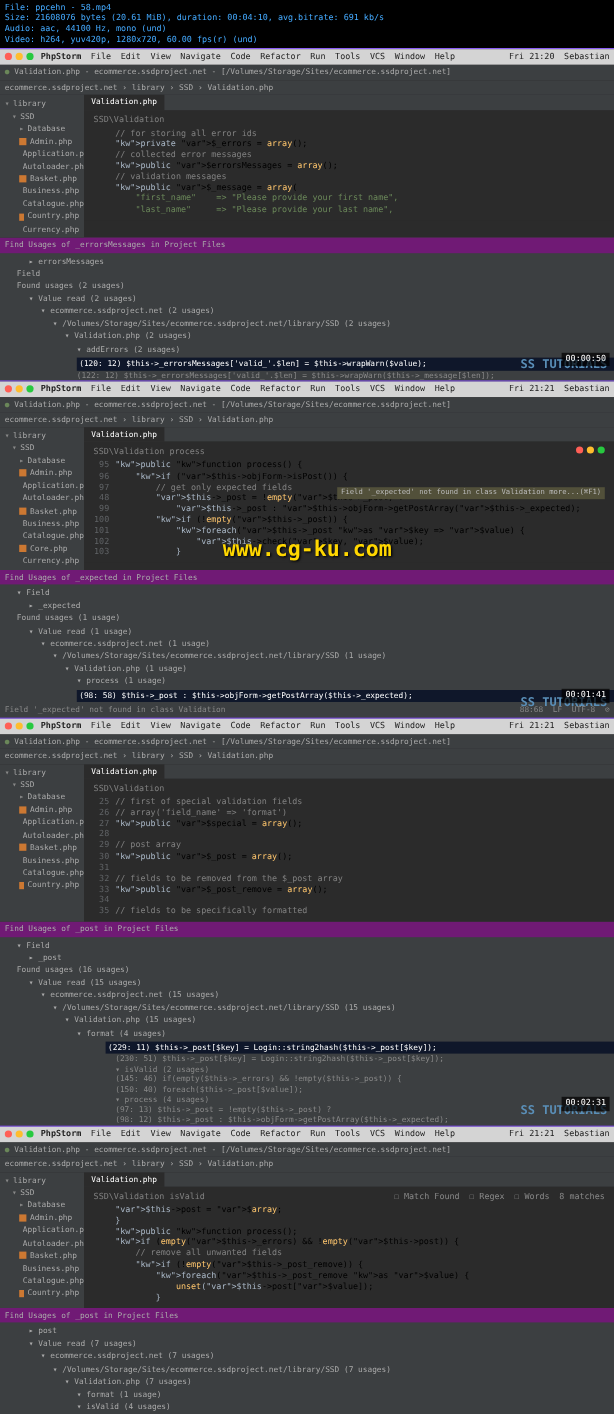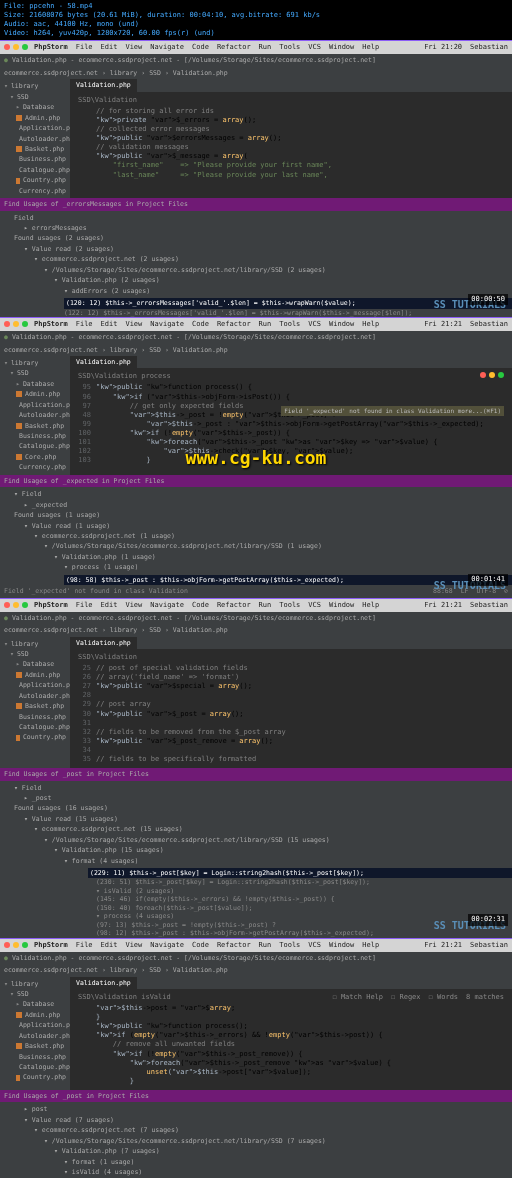--- a/index.html
+++ b/index.html
@@ -172,22 +172,22 @@
               <span class="gutter"></span>
               <span class="code"><span class="str">    "last_name"     =&gt; "Please provide your last name",</span></span>
             </div>
           </div>
       </div>
     </div>
   </div>
   <div class="usages">
     <div class="usages-head">Find Usages of _errorsMessages in Project Files</div>
     <div class="tree" id="tree1">
+        <div class="node indent1">▸ errorsMessages</div>
         <div class="node indent0">Field</div>
-        <div class="node indent1">▸ errorsMessages</div>
         <div class="node indent0">Found usages (2 usages)</div>
         <div class="node indent1">▾ Value read (2 usages)</div>
         <div class="node indent2">▾ ecommerce.ssdproject.net (2 usages)</div>
         <div class="node indent3">▾ /Volumes/Storage/Sites/ecommerce.ssdproject.net/library/SSD (2 usages)</div>
         <div class="node indent4">▾ Validation.php (2 usages)</div>
         <div class="node indent5">▾ addErrors (2 usages)</div>
       </div>
     <div class="hl" style="margin-left:64px">(120: 12) $this-&gt;_errorsMessages['valid_'.$len] = $this-&gt;wrapWarn($value);</div>
     <div style="margin-left:64px;color:#888">(122: 12) $this-&gt;_errorsMessages['valid_'.$len] = $this-&gt;wrapWarn($this-&gt;_message[$len]);</div>
   </div>
@@ -423,21 +423,21 @@
     </div>
     <div style="flex:1">
       <div class="tabs">
           <div class="tab active">Validation.php</div>
         </div>
       <div class="editor">
         <div style="color:#808080;padding-bottom:2px">SSD\Validation</div>
         <div id="code3">
             <div class="ln">
               <span class="gutter">25</span>
-              <span class="code"><span class="com">// post of special validation fields</span></span>
+              <span class="code"><span class="com">// first of special validation fields</span></span>
             </div>
             <div class="ln">
               <span class="gutter">26</span>
               <span class="code"><span class="com">// array('field_name' =&gt; 'format')</span></span>
             </div>
             <div class="ln">
               <span class="gutter">27</span>
               <span class="code"><span class="txt"><span class="&lt;span">"kw"</span>&gt;public</span> <span class="&lt;span">"var"</span>&gt;$special = <span class="fn">array</span>();</span>
             </div>
             <div class="ln">
@@ -575,21 +575,21 @@
         </div>
     </div>
     <div style="flex:1">
       <div class="tabs">
           <div class="tab active">Validation.php</div>
         </div>
       <div class="editor">
         <div style="color:#808080;padding-bottom:2px;display:flex;gap:8px">
           <span>SSD\Validation isValid</span>
           <span style="flex:1"></span>
-          <span style="color:#888">☐ <span>Match Help</span></span>
+          <span style="color:#888">☐ <span>Match Found</span></span>
           <span style="color:#888">☐ <span>Regex</span></span>
           <span style="color:#888">☐ <span>Words</span></span>
           <span style="color:#888">8 matches</span>
         </div>
         <div id="code4">
             <div class="ln">
               <span class="gutter"></span>
               <span class="code"><span class="txt"><span class="&lt;span">"var"</span>&gt;$this</span>-&gt;post = <span class="&lt;span">"var"</span>&gt;$<span class="fn">array</span>;</span>
             </div>
             <div class="ln">

